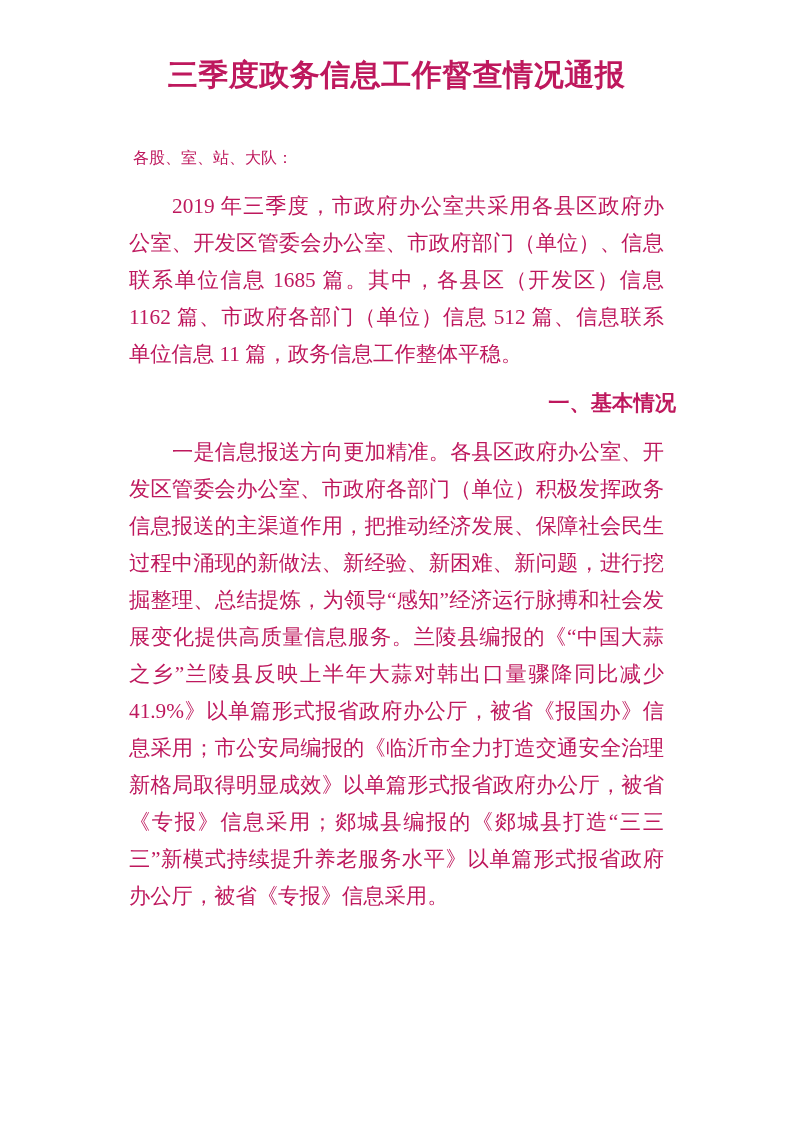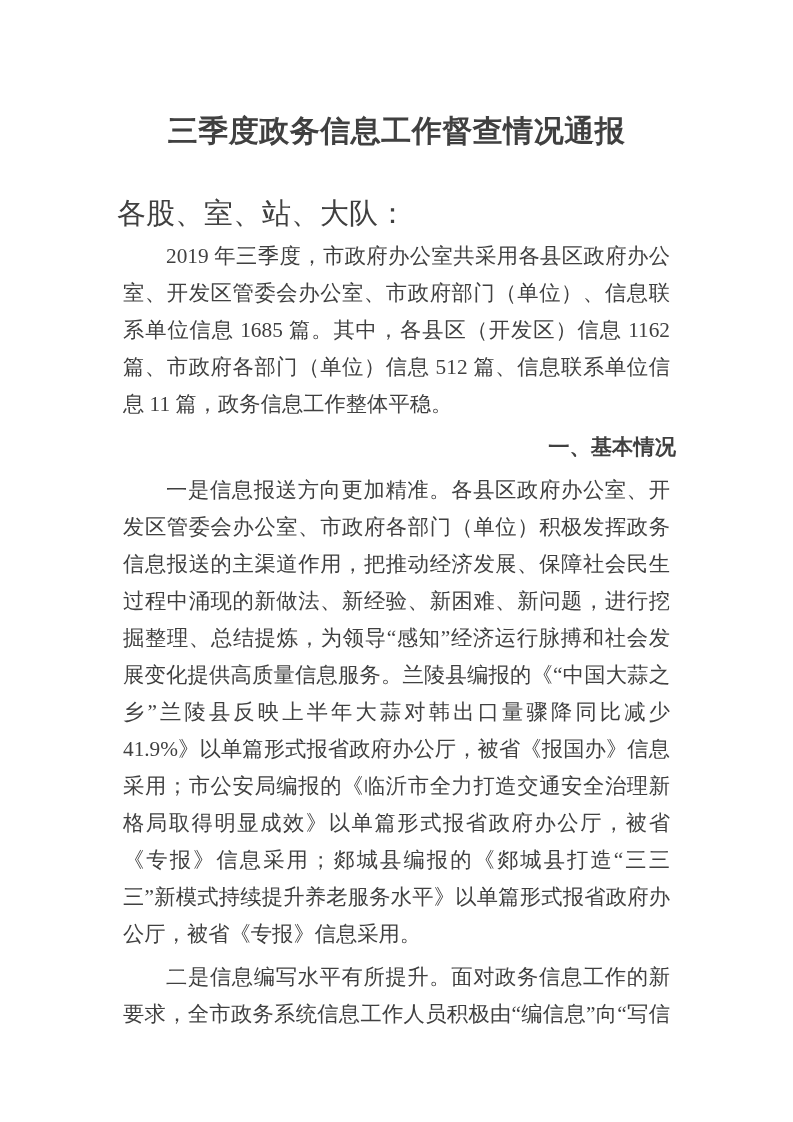--- a/index.html
+++ b/index.html
@@ -10,42 +10,42 @@
   body {
     width: 793px;
     height: 1122px;
     overflow: hidden;
   }
   .page {
     position: relative;
     width: 793px;
     height: 870px;
     box-sizing: border-box;
-    padding: 112px 117px 0 117px;
+    padding: 56px 117px 0 117px;
     background: #ffffff;
-    color: #404040;
+    color: #be185d;
     font-family: "Liberation Serif", "DejaVu Serif", serif;
   }
   .doc-title {
     margin: 0;
     font-size: 30px;
     line-height: 38px;
     font-weight: bold;
     text-align: center;
     letter-spacing: 0.5px;
     font-family: "Liberation Serif", "DejaVu Serif", serif;
   }
   .salutation {
-    margin: 45px 0 0 0;
-    font-size: 29px;
+    margin: 45px 0 0 16px;
+    font-size: 16px;
     line-height: 37px;
     text-indent: 0;
   }
   .para {
-    margin: 6px;
+    margin: 12px;
     font-size: 21.3px;
     line-height: 37px;
     text-indent: 43px;
     text-align: justify;
     text-justify: inter-character;
   }
   .section-heading {
     margin: 0;
     font-size: 21.3px;
     line-height: 37px;
@@ -65,14 +65,13 @@
   <h1 class="doc-title">三季度政务信息工作督查情况通报</h1>
 
   <p class="salutation">各股、室、站、大队：</p>
 
   <p class="para">2019 年三季度，市政府办公室共采用各县区政府办公室、开发区管委会办公室、市政府部门（单位）、信息联系单位信息 1685 篇。其中，各县区（开发区）信息 1162 篇、市政府各部门（单位）信息 512 篇、信息联系单位信息 11 篇，政务信息工作整体平稳。</p>
 
   <h2 class="section-heading">一、基本情况</h2>
 
   <p class="para">一是信息报送方向更加精准。各县区政府办公室、开发区管委会办公室、市政府各部门（单位）积极发挥政务信息报送的主渠道作用，把推动经济发展、保障社会民生过程中涌现的新做法、新经验、新困难、新问题，进行挖掘整理、总结提炼，为领导“感知”经济运行脉搏和社会发展变化提供高质量信息服务。兰陵县编报的《“中国大蒜之乡”兰陵县反映上半年大蒜对韩出口量骤降同比减少 41.9%》以单篇形式报省政府办公厅，被省《报国办》信息采用；市公安局编报的《临沂市全力打造交通安全治理新格局取得明显成效》以单篇形式报省政府办公厅，被省《专报》信息采用；郯城县编报的《郯城县打造“三三三”新模式持续提升养老服务水平》以单篇形式报省政府办公厅，被省《专报》信息采用。</p>
 
-  <p class="para truncated">二是信息编写水平有所提升。面对政务信息工作的新要求，全市政务系统信息工作人员积极由“编信息”向“写信</p>
 </div>
 
 </body></html>

